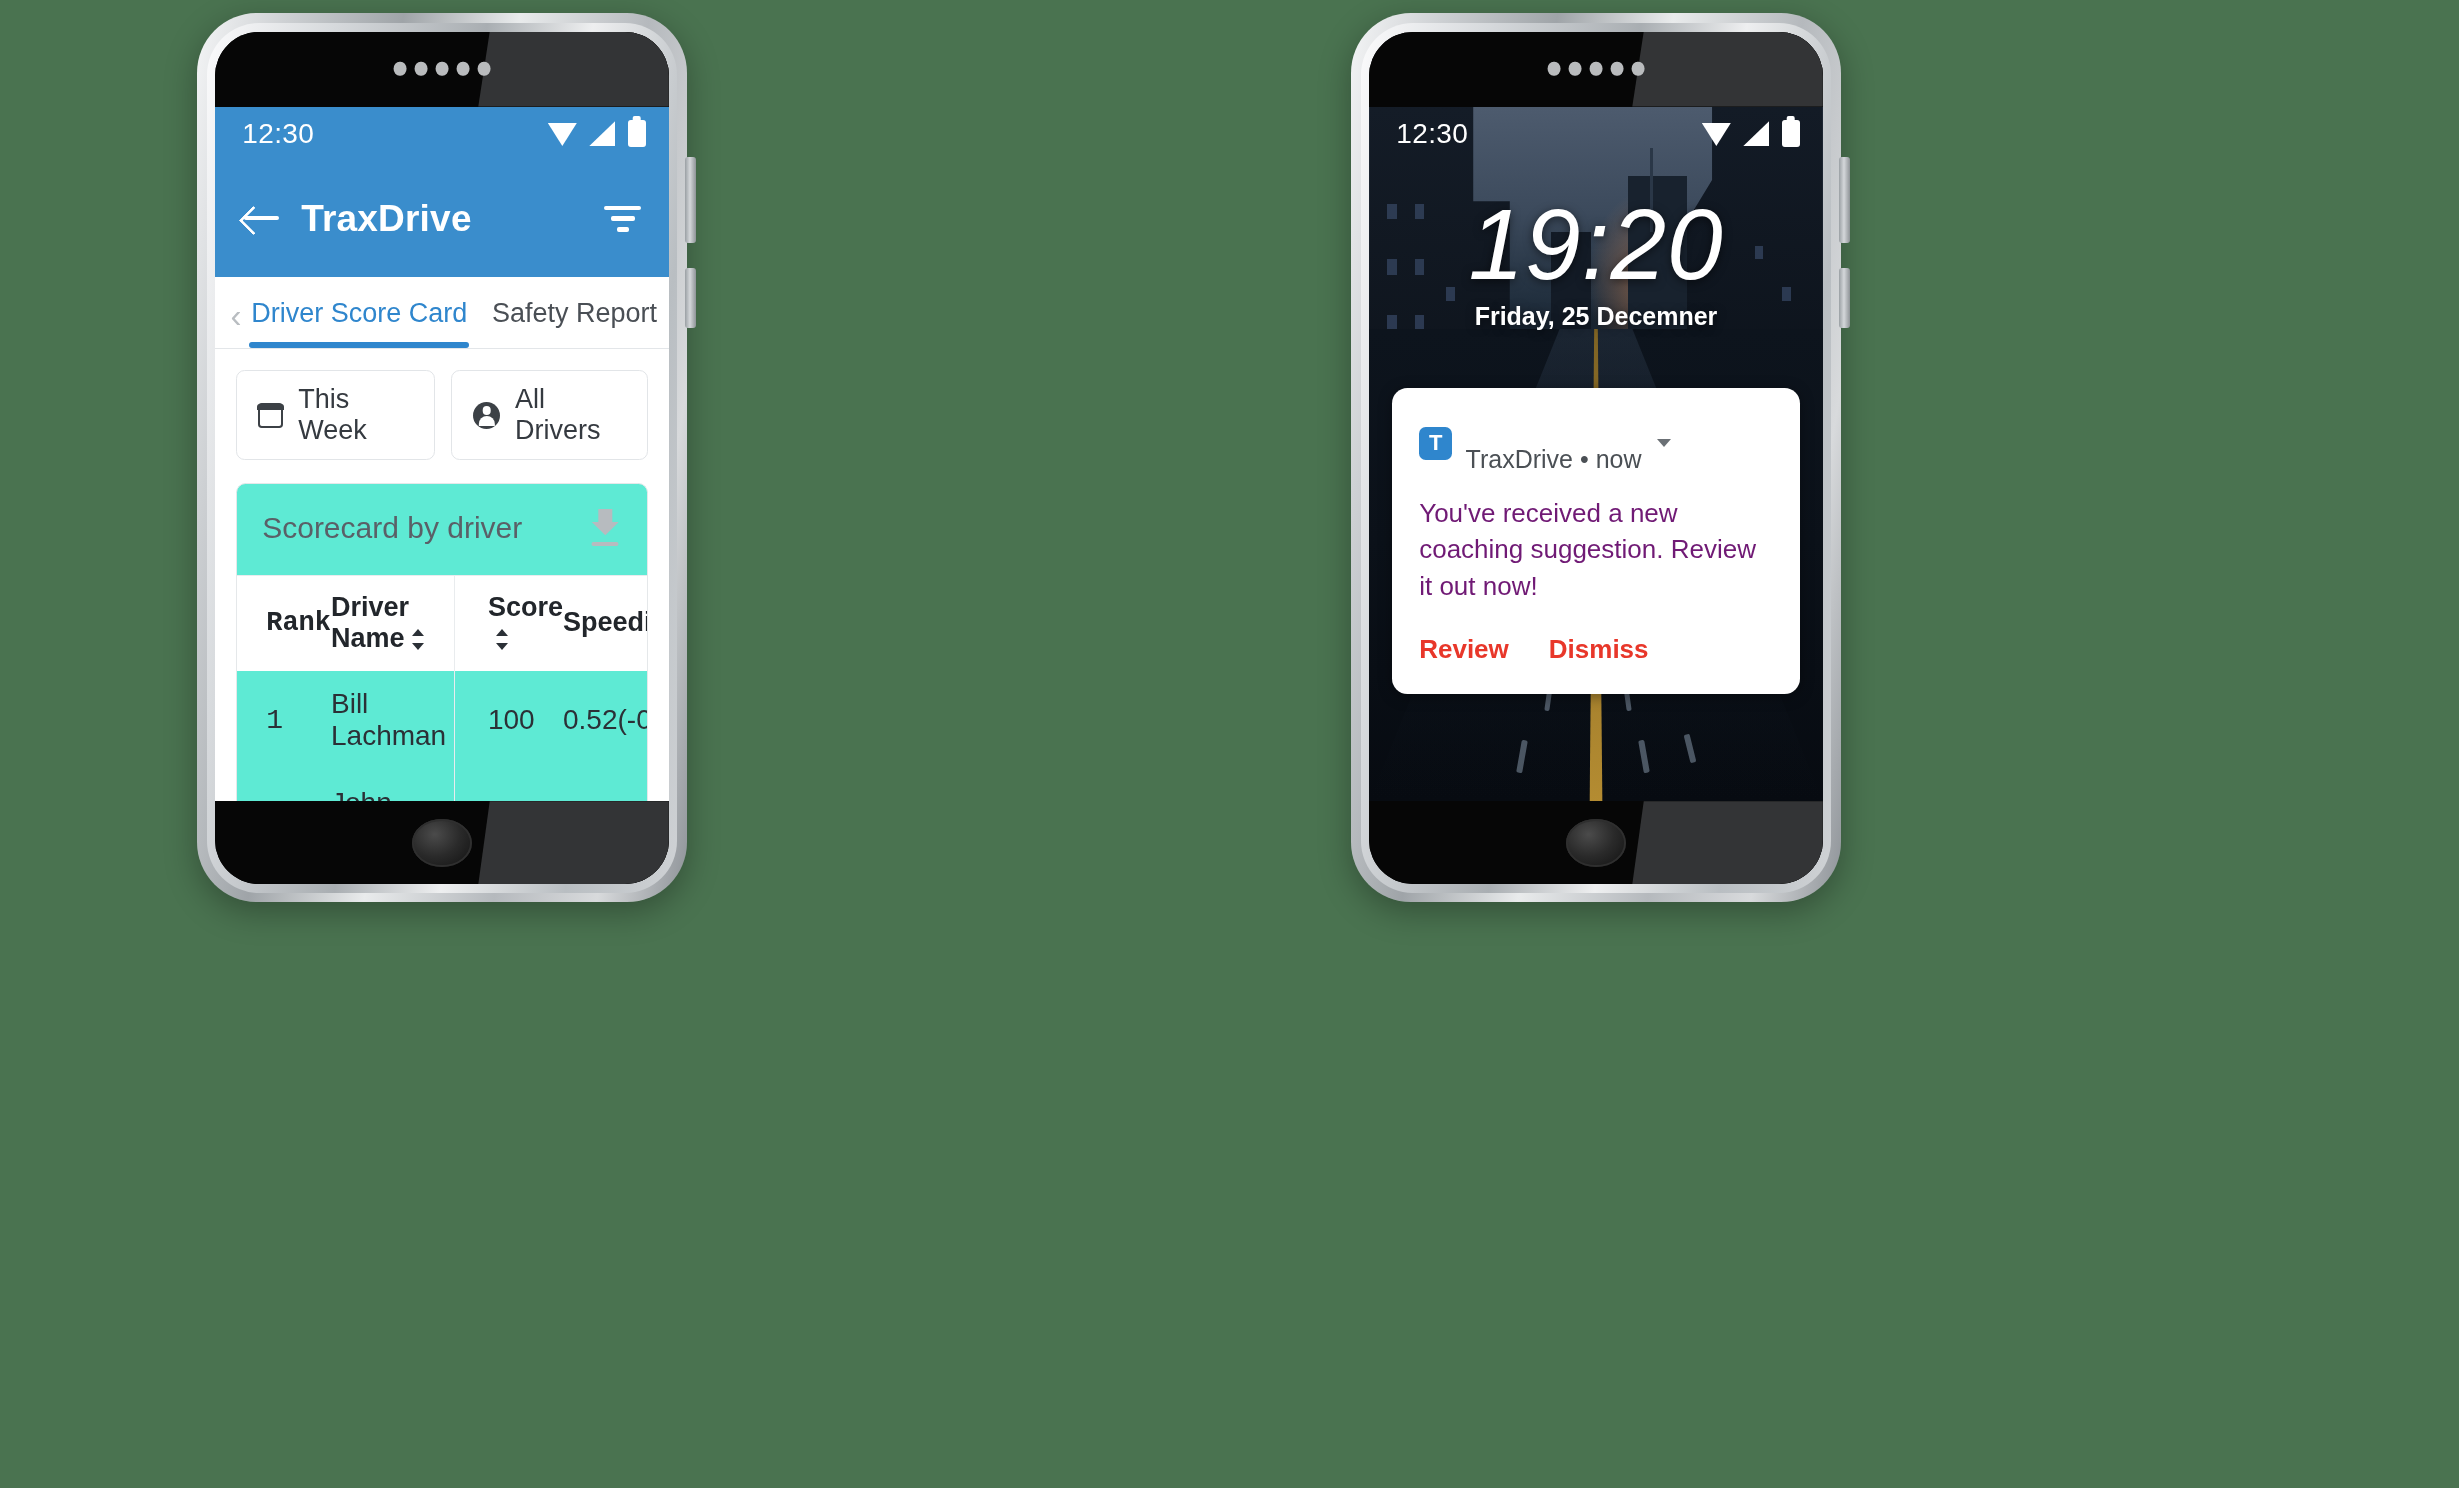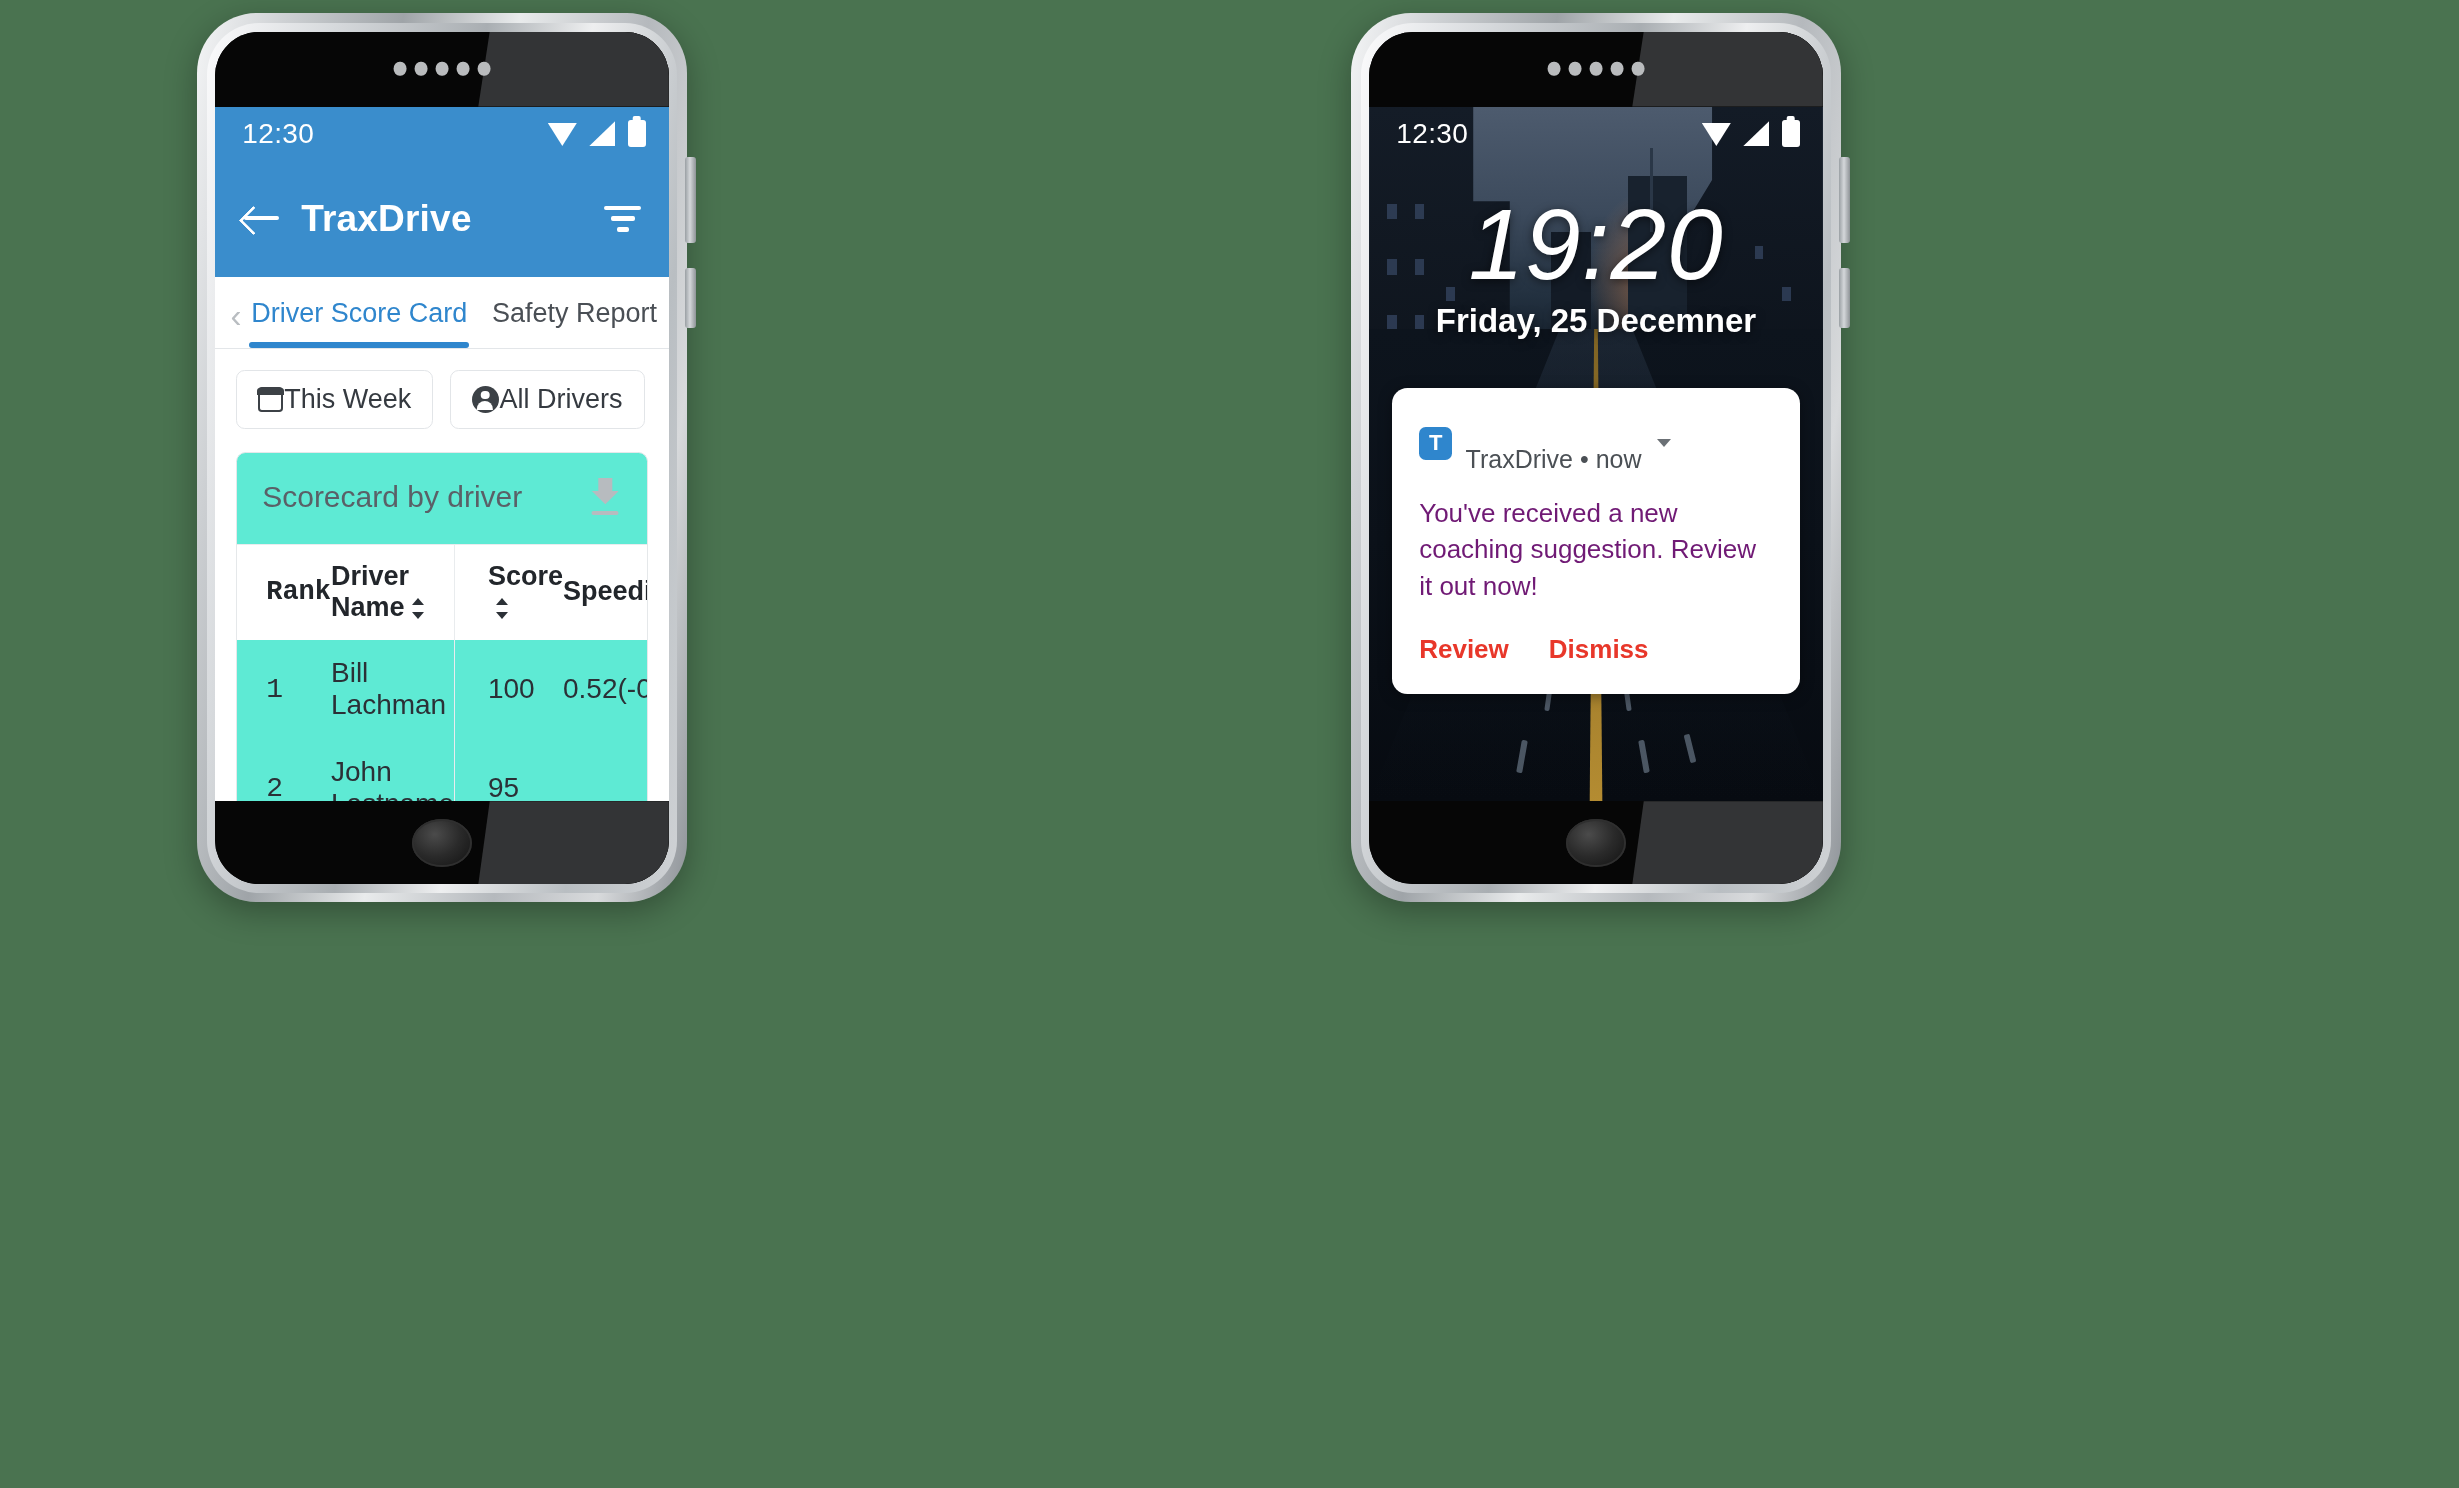--- a/index.html
+++ b/index.html
@@ -97,21 +97,21 @@
   .tab-chev { color: #b9bdc1; font-size: 33px; line-height: 44px; padding: 0 7.7px; cursor: pointer; flex: none; user-select: none; }
   .tabs { display: flex; gap: 21px; flex: 1 1 auto; }
   .tab { position: relative; padding: 3.8px 1.9px 19px 1.9px; font-size: 27px; color: #4a4f55; white-space: nowrap; cursor: pointer; }
   .tab.active { color: #2f86cd; }
   .tab.active::after { content:""; position:absolute; left:0; right:0; bottom:0; height:5.8px; background:#2f86cd; border-radius:2.9px; }
   .divider { height: 1px; background: #e3e6e9; }
 
   
   .chips { background:#fff; display:flex; gap: 16.3px; padding: 21px 21px 23px 21px; }
   .chip {
-    display:flex; align-items:center; gap:1px;
+    display:flex; align-items:center; gap:15px;
     border:1.4px solid #e2e5e8; border-radius: 8.6px;
     padding: 13.4px 21px; font-size: 27px; color:#353a40; cursor: pointer; background:#fff;
   }
   .ico-cal { width: 25px; height: 25px; border: 2.9px solid #3c4146; border-radius: 3.8px; position: relative; flex:none; }
   .ico-cal::before { content:""; position:absolute; top:-1px; left:-2.9px; right:-2.9px; height:6.7px; background:#3c4146; border-radius:2.9px 2.9px 0 0; }
   .ico-person { width: 27px; height: 27px; border-radius: 50%; background:#3c4146; position: relative; flex:none; }
   .ico-person::before { content:""; position:absolute; top:4.8px; left:50%; transform:translateX(-50%); width:8.6px; height:8.6px; border-radius:50%; background:#fff; }
   .ico-person::after { content:""; position:absolute; bottom:2.9px; left:50%; transform:translateX(-50%); width:16.3px; height:9.6px; border-radius:8.6px 8.6px 0 0; background:#fff; }
 
   
@@ -166,21 +166,21 @@
   .lanedash { position:absolute; background:#9eb0c4; opacity:.45; border-radius:1.9px; }
   .carlight { position:absolute; border-radius:50%; filter: blur(1px); }
   .farglow { position:absolute; left:50%; transform:translateX(-50%); top:30%; width:24%; height:9%;
     background: radial-gradient(ellipse, rgba(226,196,120,.45), rgba(226,196,120,0) 70%); }
 
   .lock-status { position:absolute; top:0; left:0; right:0; height:54px;
     display:flex; align-items:center; justify-content:space-between; padding:0 23px 0 27px; color:#fff; z-index:5; }
   .clockwrap { position:absolute; left:0; right:0; top:85px; text-align:center; z-index:5; color:#fff;
     text-shadow: 0 1.9px 9.6px rgba(0,0,0,.55); }
   .clock-time { font-size: 100px; font-weight: 400; line-height: 1.05; letter-spacing: 1px; font-style: italic; }
-  .clock-date { font-size: 33px; font-weight: 700; margin-top: 5.8px; }
+  .clock-date { font-size: 25px; font-weight: 700; margin-top: 5.8px; }
 
   .notif { position:absolute; left:23px; right:23px; top:281px; background:#fff; border-radius:15.4px;
     padding: 25px 27px 29px 27px; z-index:6; box-shadow: 0 2.9px 13.4px rgba(0,0,0,.35); }
   .notif-head { display:flex; align-items:center; gap:13.4px; }
   .app-icon { width:33px; height:33px; border-radius:6.7px; background:#2f86cd; color:#fff;
     display:flex; align-items:center; justify-content:center; font-size:22px; font-weight:700; flex:none; }
   .notif-src { font-size:25px; color:#4b5055;margin-top:32px; }
   .chev-down { width:0; height:0; border-left:7.7px solid transparent; border-right:7.7px solid transparent; border-top:8.6px solid #6b7075; margin-left:1.9px; }
   .notif-body { margin-top:21px; font-size:26px; line-height:1.42; color:#701a75; }
   .notif-actions { margin-top:29px; display:flex; gap:40px; }

